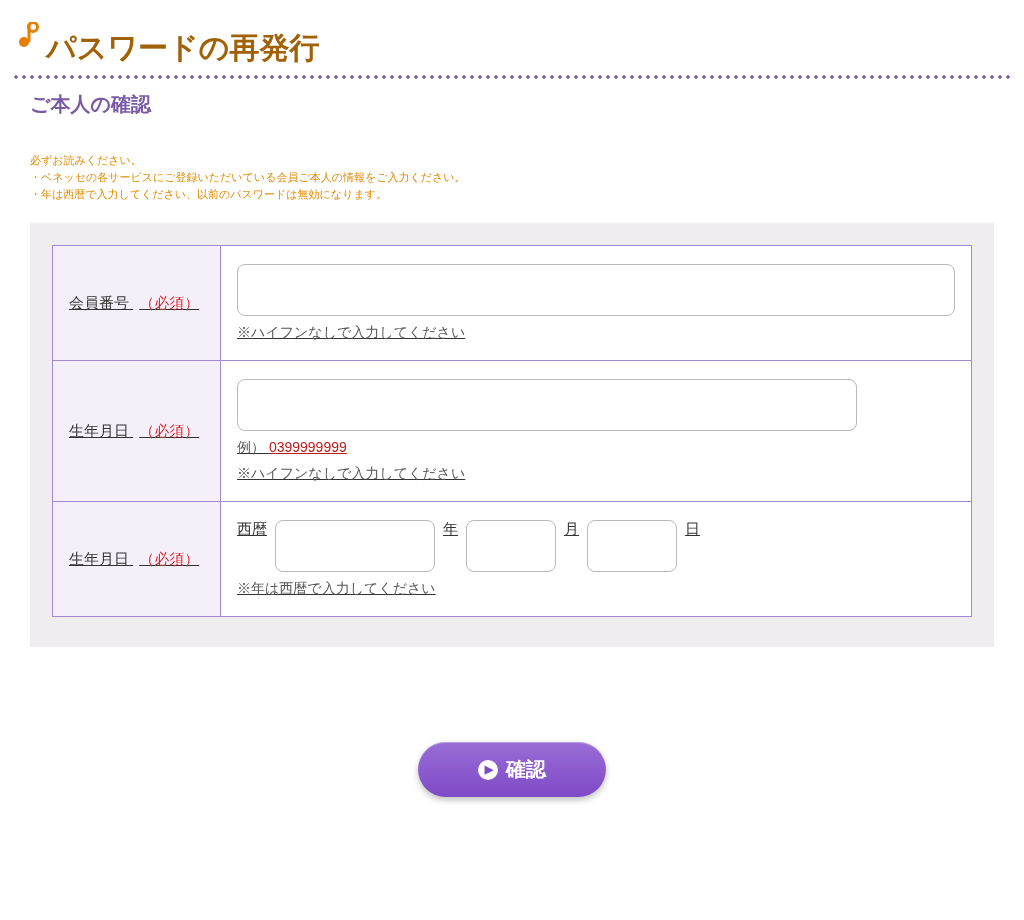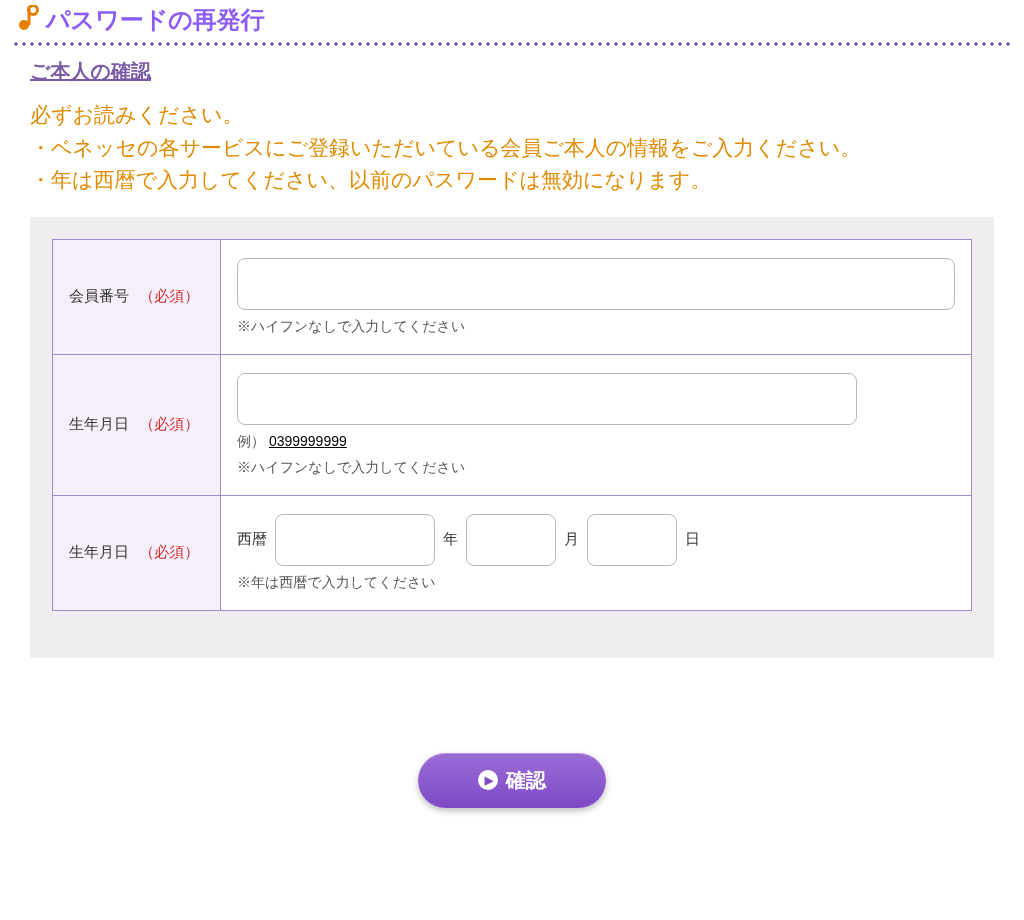--- a/index.html
+++ b/index.html
@@ -14,49 +14,51 @@
     align-items: center;
     padding: 4px 18px 6px;
   }
   .page-title-bar .icon {
     color: #e67e00;
     font-size: 26px;
     margin-right: 6px;
     line-height: 1;
   }
   .page-title-bar h1 {
-    font-size: 24px;
+    font-size: 30px;
     font-weight: bold;
-    color: #8b5cf6;
+    color: #a16207;
+    margin-top: 24px;
   }
   .dotted-divider {
     height: 4px;
     background-image: radial-gradient(circle, #7a5aa5 1.5px, transparent 1.8px);
     background-size: 8px 4px;
     background-repeat: repeat-x;
     margin: 0 12px 10px;
   }
   .section-title {
     color: #7a5aa5;
     font-size: 20px;
     font-weight: bold;
     padding: 2px 20px 14px 30px;
-    text-decoration: underline;
   }
   .notice-block {
     color: #e08a00;
-    font-size: 21px;
+    font-size: 11px;
     line-height: 1.55;
     padding: 0 30px 20px;
+    margin-top: 20px;
   }
   .notice-block p { margin: 0; }
   .form-panel {
     background: #efedef;
     margin: 0 30px;
-    padding: 22px 22px 47px;
+    padding: 22px 22px 30px;
+    text-decoration: underline;
   }
   table.form-table {
     width: 100%;
     border-collapse: collapse;
     background: #fff;
     border: 1px solid #a08acb;
   }
   table.form-table th,
   table.form-table td {
     border: 1px solid #a08acb;
@@ -74,21 +76,21 @@
   .required {
     color: #d42b2b;
     margin-left: 6px;
   }
   .hint {
     color: #555;
     font-size: 14px;
     margin-top: 8px;
   }
   .hint a, .hint .linklike {
-    color: #000000;
+    color: #b91c1c;
     text-decoration: underline;
   }
   input[type="text"] {
     border: 1px solid #b8b8b8;
     border-radius: 8px;
     height: 52px;
     padding: 0 12px;
     font-size: 16px;
     background: #fff;
   }
@@ -99,21 +101,21 @@
   .inp-small { width: 90px; }
   .name-row {
     display: flex;
     align-items: center;
     gap: 10px;
     flex-wrap: wrap;
   }
   .name-row .lbl { font-size: 15px; color: #333; }
   .dob-row {
     display: flex;
-    align-items: center;
+    align-items: flex-start;
     gap: 8px;
     flex-wrap: wrap;
   }
   .submit-area {
     text-align: center;
     padding: 95px 0 25px;
   }
   .btn-confirm {
     display: inline-flex;
     align-items: center;

